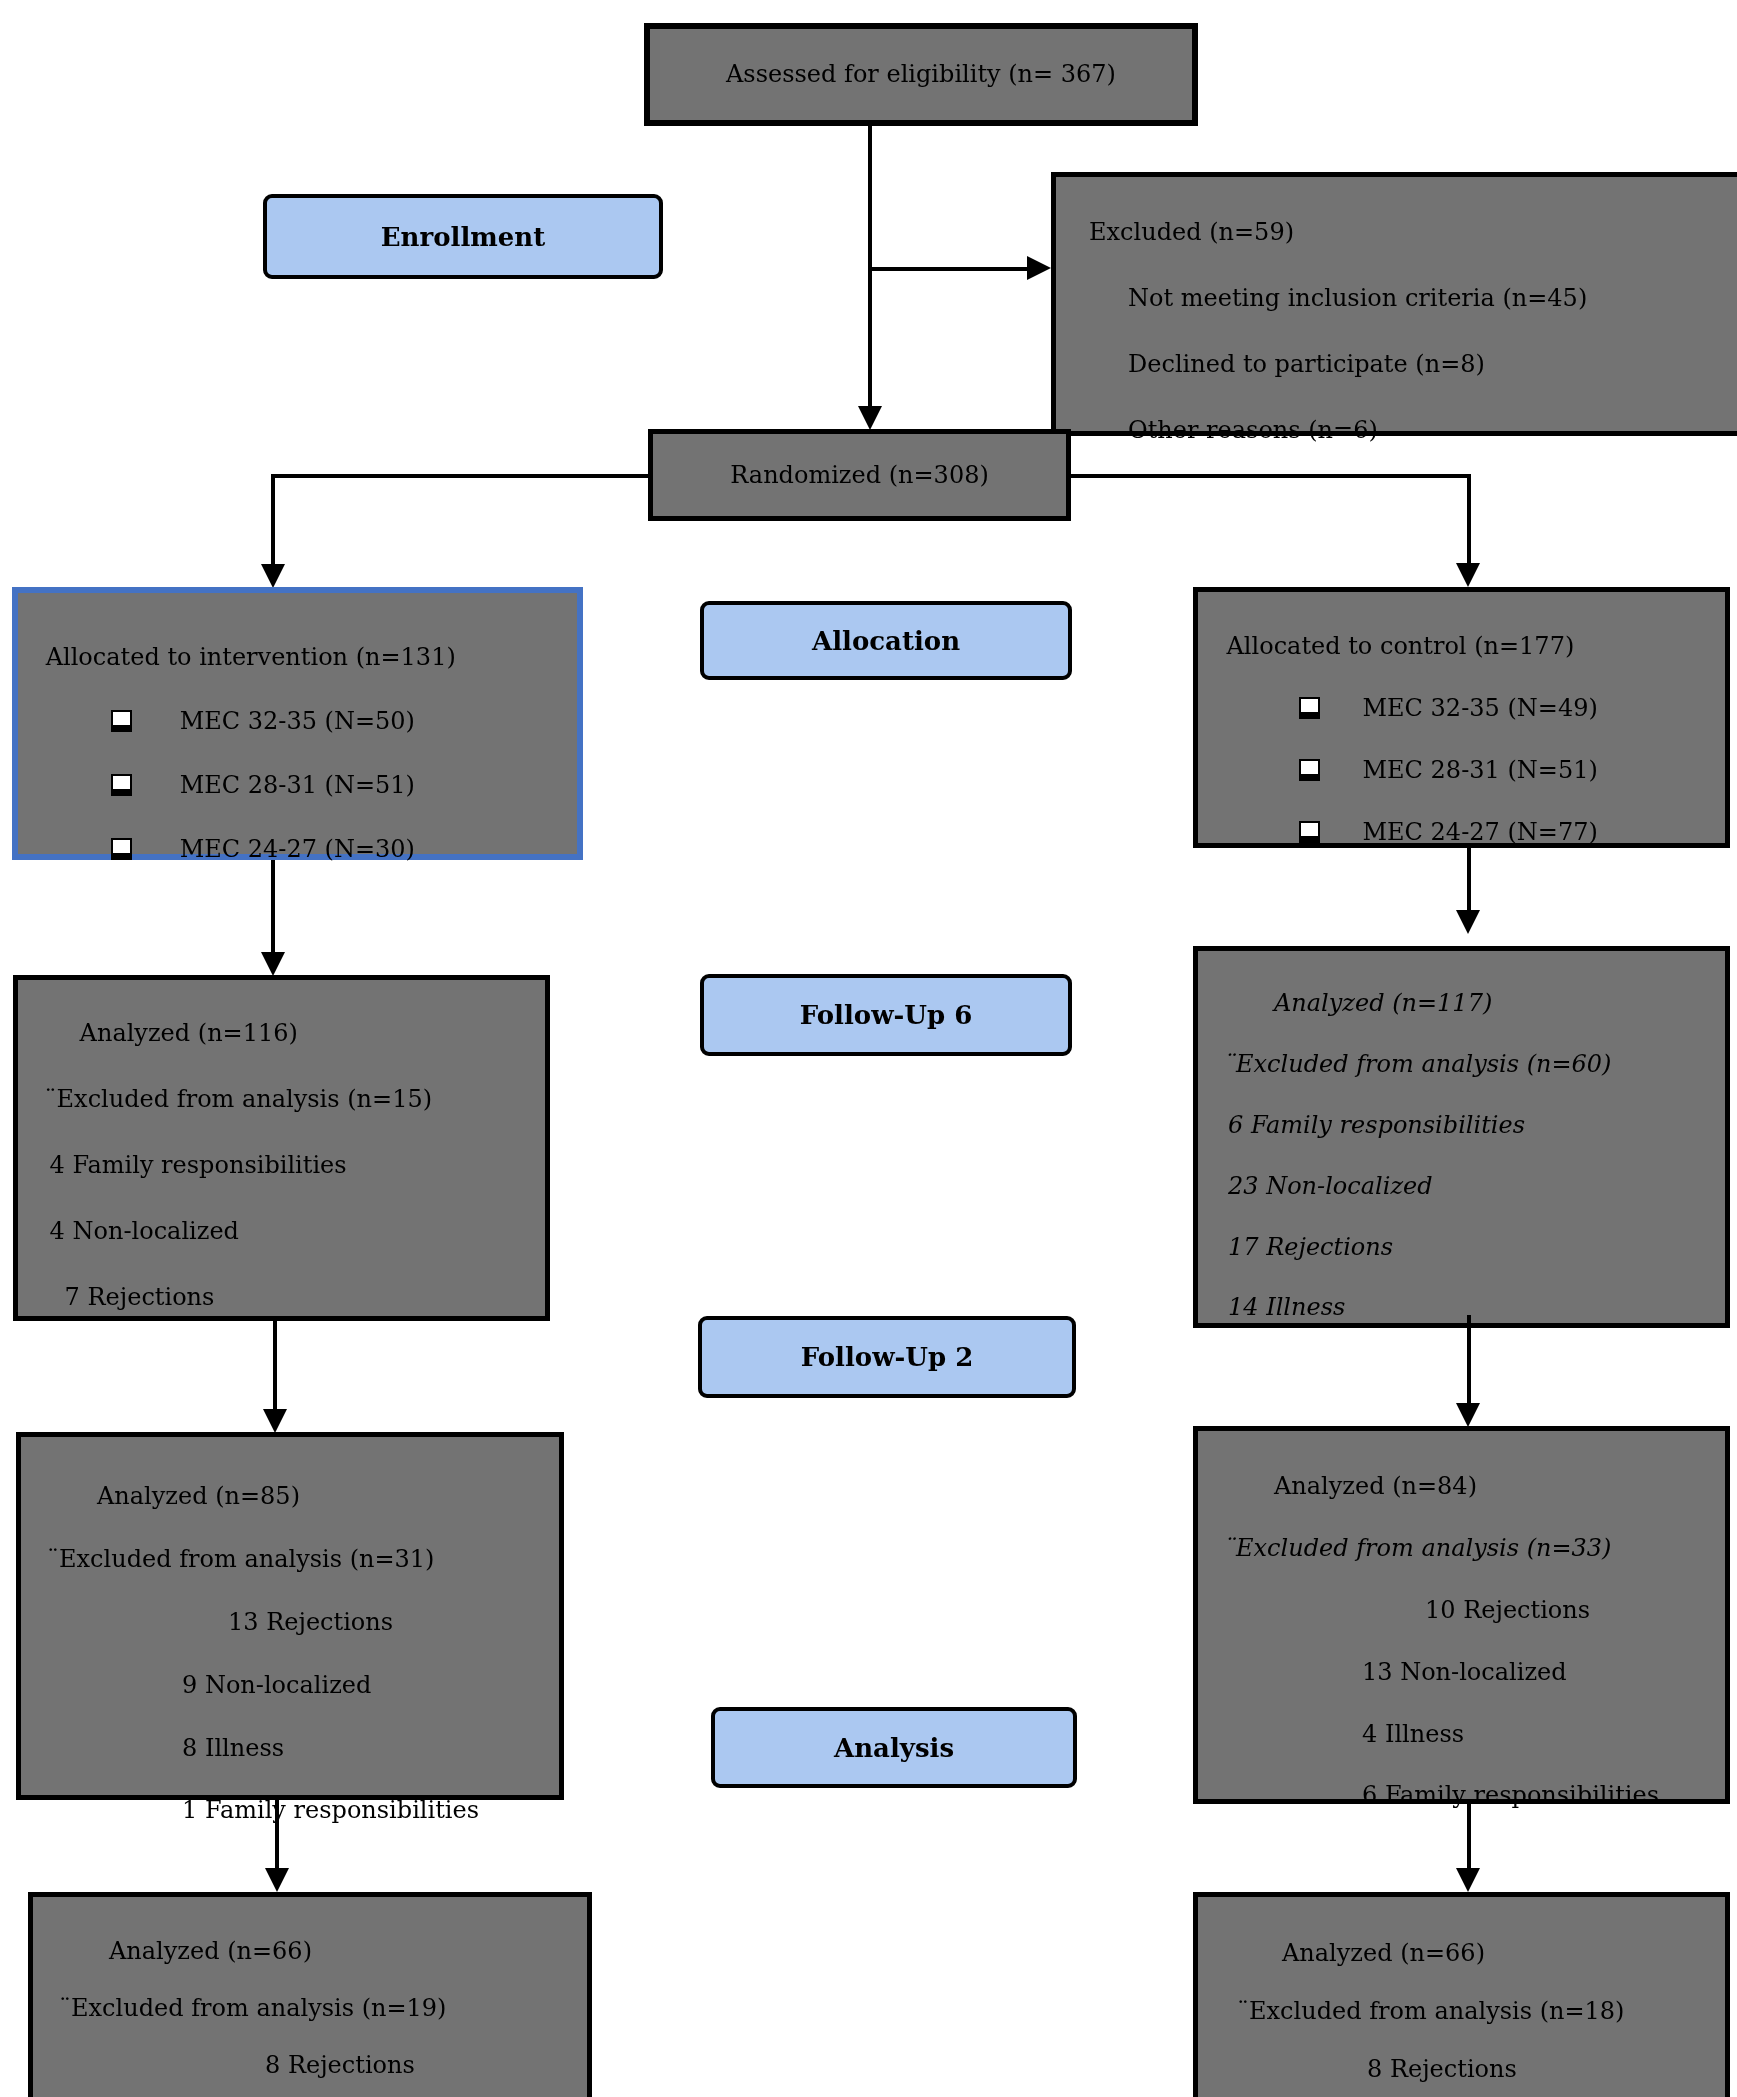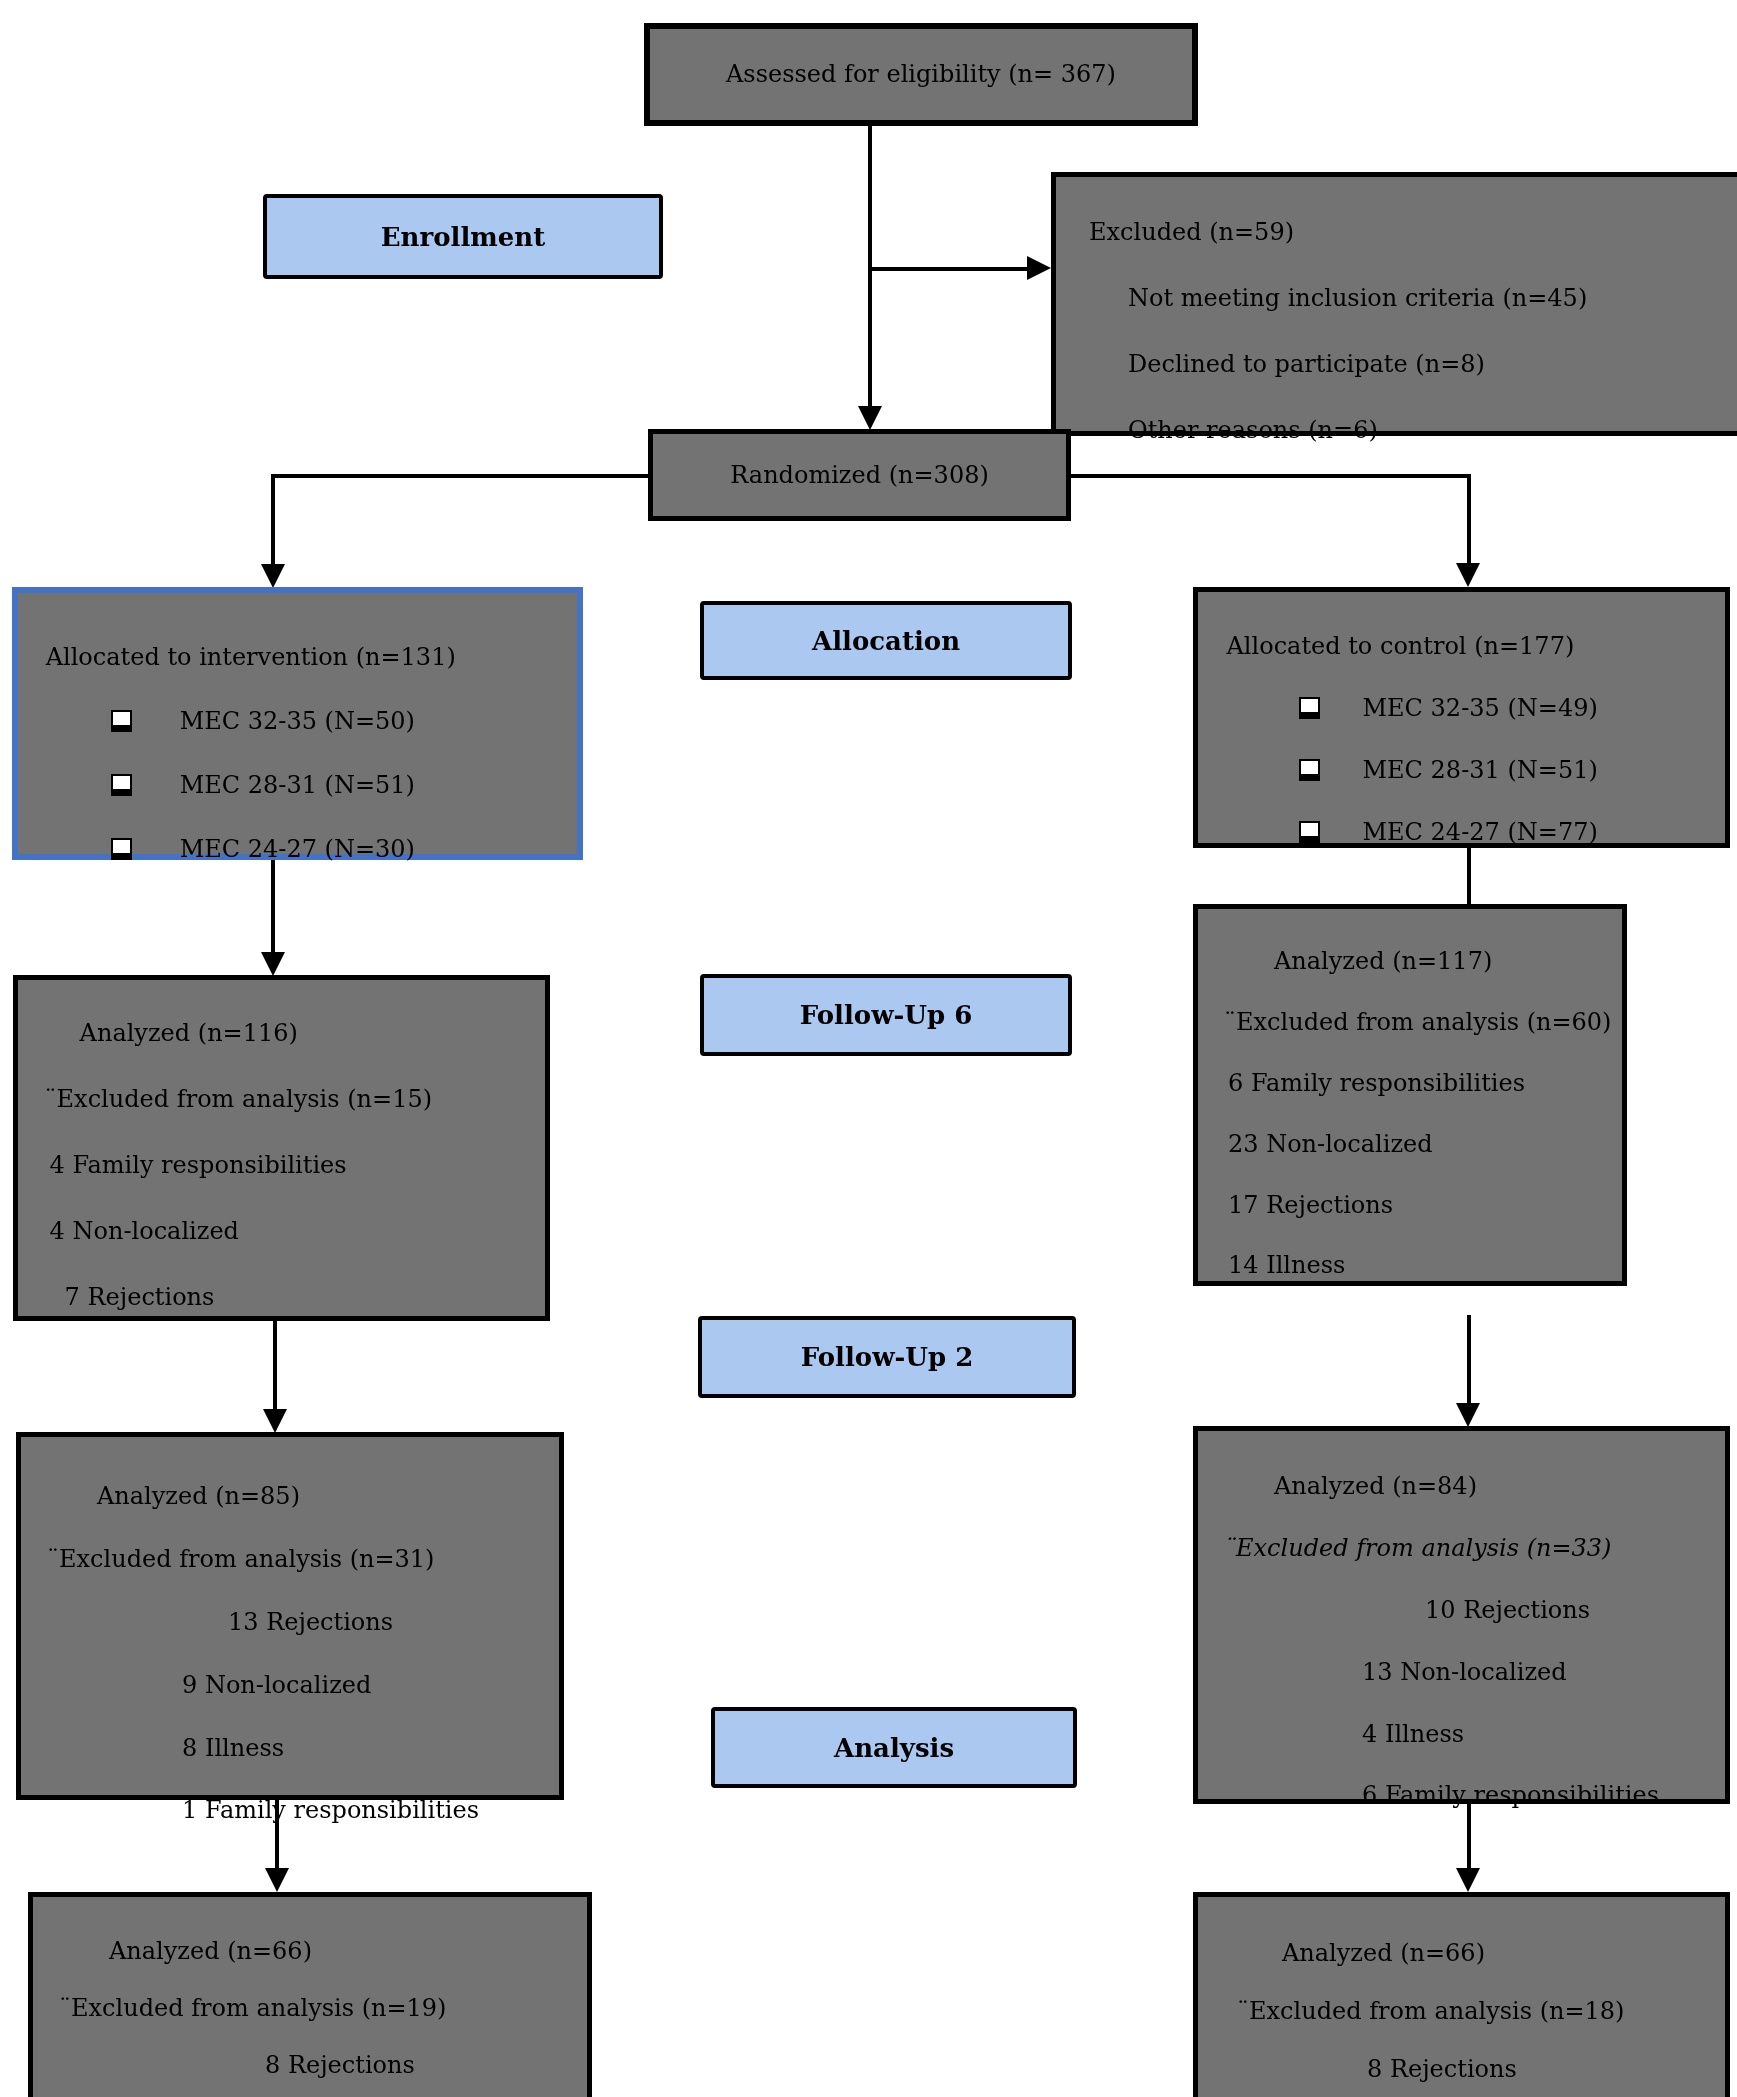--- a/index.html
+++ b/index.html
@@ -37,21 +37,21 @@
     border:2.9px solid #000; border-bottom:7.6px solid #000;
     background:#fff;
   }
 
   #fu1-left  { left:12.6px;   top:975px; width:537px; height:346px; padding:40px 6.7px 0 0; gap:39px; }
   #fu1-left .t  { padding-left:62px; }
   #fu1-left .s  { padding-left:27px; }
   #fu1-left .i  { padding-left:32px; }
   #fu1-left .i3 { padding-left:47px; }
 
-  #fu1-right { left:1193px; top:904px; width:434px; height:382px; padding:39px 6.7px 0 0; gap:34px; }
+  #fu1-right { left:1193px; top:946px; width:537px; height:382px; padding:39px 6.7px 0 0; gap:34px;font-style:italic; }
   #fu1-right .t { padding-left:76px; }
   #fu1-right .s { padding-left:26px; }
   #fu1-right .i { padding-left:30px; }
 
   #fu2-left  { left:16px;   top:1432px; width:548px; height:368px; padding:46px 6.7px 0 0; gap:36px; }
   #fu2-left .t  { padding-left:76px; }
   #fu2-left .s  { padding-left:26px; }
   #fu2-left .i  { padding-left:161px; }
   #fu2-left .i1 { padding-left:207px; }
 
@@ -69,21 +69,21 @@
 
   #an-right { left:1193px; top:1892px; width:537px; height:424px; padding:43px 6.7px 0 0; gap:31px; }
   #an-right .t { padding-left:84px; }
   #an-right .s { padding-left:39px; }
   #an-right .i { padding-left:169px; }
 
   .stage {
     position:absolute;
     background:#abc8f1;
     border:4.6px solid #000;
-    border-radius:4px;
+    border-radius:9px;
     display:flex; align-items:center; justify-content:center;
     font-weight:bold; font-size:26px;
     box-sizing:border-box;
   }
   #stage-enrollment { left:263px;  top:194px;  width:400px; height:85px; }
   #stage-allocation { left:700px; top:601px; width:372px; height:79px; }
   #stage-followup1  { left:700px; top:974px; width:372px; height:82px; }
   #stage-followup2  { left:698px; top:1316px; width:378px; height:82px; }
   #stage-analysis   { left:711px; top:1707px; width:366px; height:81px; }
 

